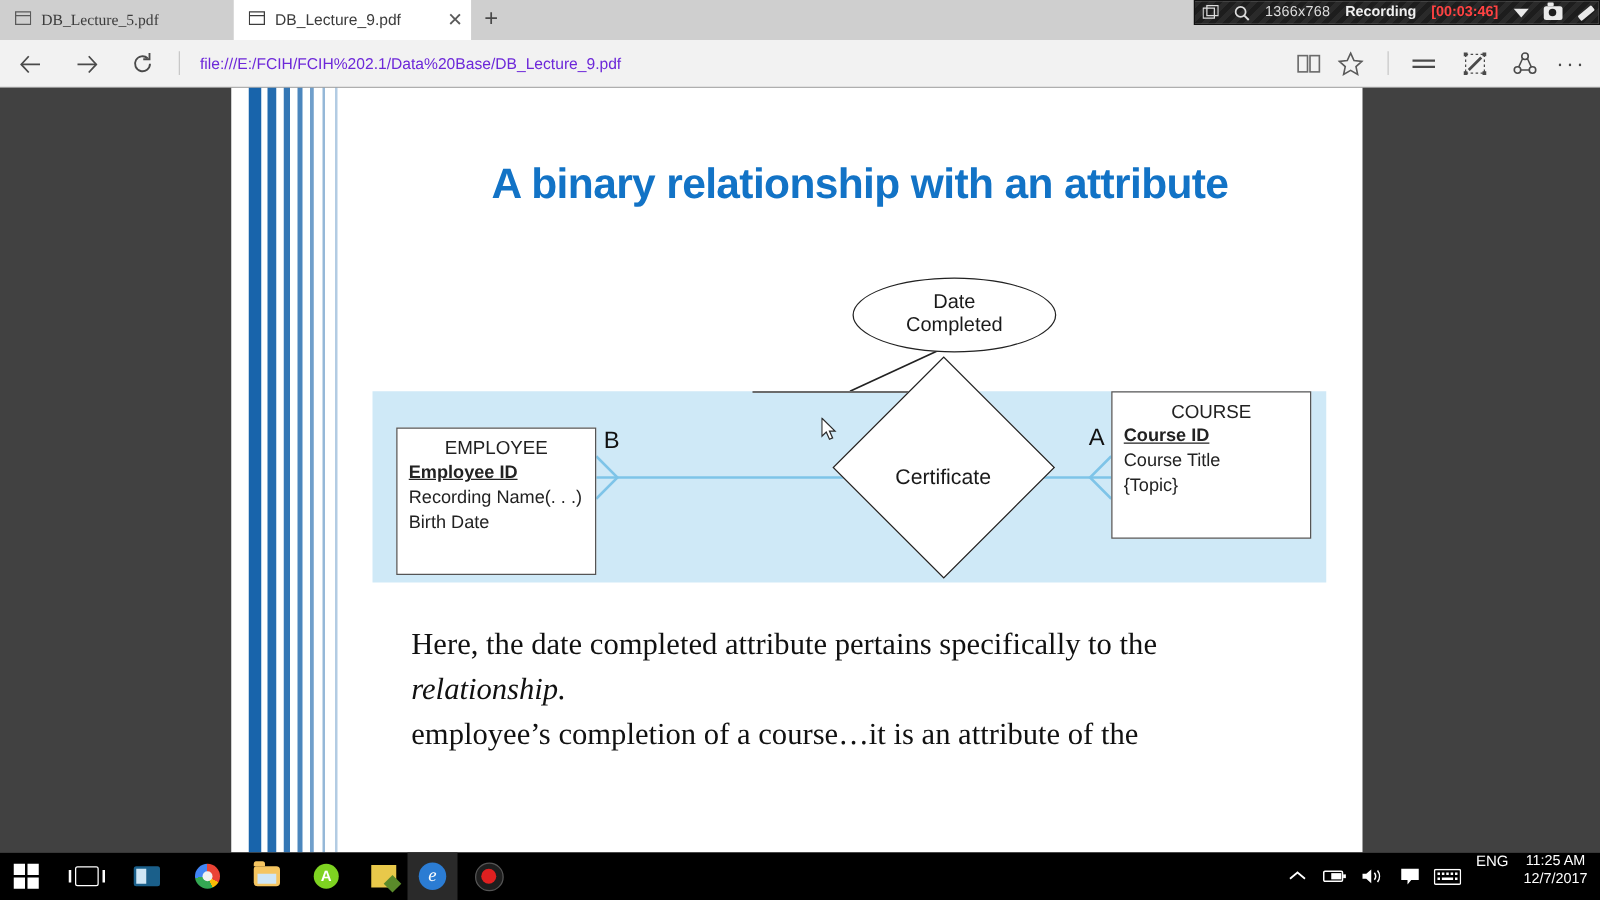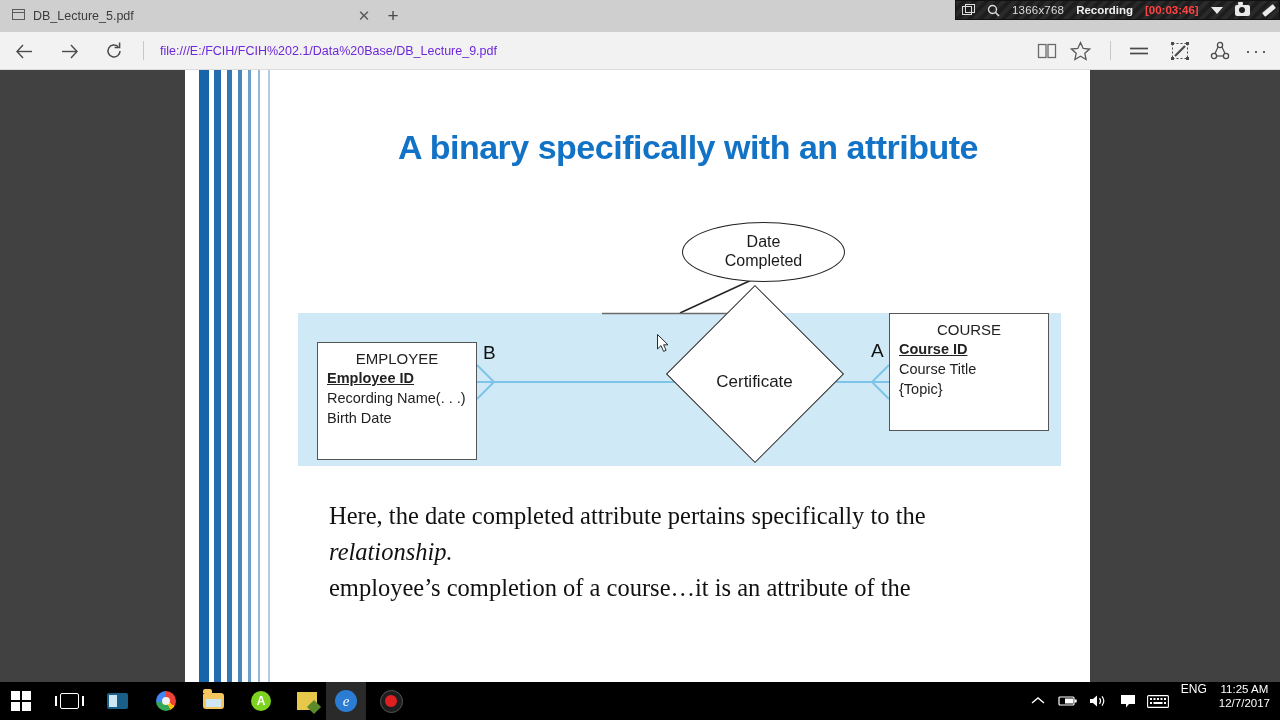--- a/index.html
+++ b/index.html
@@ -14,21 +14,21 @@
   
   .browser{position:absolute;left:0;top:0;width:1280px;height:682px;background:#ffffff;}
 
   
   .tabstrip{position:relative;height:32px;background:#cfcfcf;}
   .tab{
     position:absolute;top:0;height:32px;display:flex;align-items:center;
     font-size:12.5px;color:#3c3c3c;box-sizing:border-box;
   }
   .tab .tabicon{margin:0 8px 0 12px;display:inline-block;}
-  .tab.inactive{left:0;width:190px;background:#cfcfcf;}
+  .tab.inactive{left:0;width:190px;background:#cfcfcf;font-family:Liberation Serif, serif;}
   .tab.active{left:187px;width:190px;background:#ffffff;}
   .tab .label{white-space:nowrap;overflow:hidden;}
   .tabclose{
     position:absolute;left:352px;top:0;width:24px;height:32px;
     display:flex;align-items:center;justify-content:center;
     color:#5a5a5a;font-size:15px;
   }
   .newtab{
     position:absolute;left:377px;top:0;width:32px;height:32px;
     display:flex;align-items:center;justify-content:center;
@@ -175,20 +175,29 @@
       <div class="tab inactive">
         <span class="tabicon">
           <svg width="13" height="13" viewBox="0 0 13 13">
               <rect x="0.5" y="1.5" width="12" height="10" fill="none" stroke="#5a5a5a"></rect>
               <line x1="0.5" y1="4.5" x2="12.5" y2="4.5" stroke="#5a5a5a"></line>
             </svg>
         </span>
         <span class="label">DB_Lecture_5.pdf</span>
       </div>
 
+      <div class="tab active">
+        <span class="tabicon">
+          <svg width="13" height="13" viewBox="0 0 13 13">
+              <rect x="0.5" y="1.5" width="12" height="10" fill="none" stroke="#3c3c3c"></rect>
+              <line x1="0.5" y1="4.5" x2="12.5" y2="4.5" stroke="#3c3c3c"></line>
+            </svg>
+        </span>
+        <span class="label">DB_Lecture_9.pdf</span>
+      </div>
 
       <div class="tabclose">✕</div>
       <div class="newtab">+</div>
 
       <div class="recbar">
         <span class="seg">
           <svg width="13" height="13" viewBox="0 0 13 13">
               <rect x="0.5" y="2.5" width="9" height="8" fill="none" stroke="#dcdcdc"></rect>
               <rect x="3.5" y="0.5" width="9" height="8" fill="none" stroke="#dcdcdc"></rect>
             </svg>
@@ -292,21 +301,21 @@
         <div class="stripes">
           <div class="stripe" style="left:14px;width:10px;opacity:1"></div>
           <div class="stripe" style="left:29px;width:7px;opacity:.95"></div>
           <div class="stripe" style="left:42px;width:5px;opacity:.88"></div>
           <div class="stripe" style="left:53px;width:3.5px;opacity:.78"></div>
           <div class="stripe" style="left:63px;width:2.5px;opacity:.62"></div>
           <div class="stripe" style="left:73px;width:2px;opacity:.46"></div>
           <div class="stripe" style="left:83px;width:2px;opacity:.33"></div>
         </div>
 
-        <div class="slide-title">A binary specifically with an attribute</div>
+        <div class="slide-title">A binary relationship with an attribute</div>
 
         <div class="band"></div>
 
         <svg class="erd">
 
           <line x1="573" y1="207" x2="495" y2="243" stroke="#222" stroke-width="1.4"></line>
 
           <line x1="417" y1="243.5" x2="577" y2="243.5" stroke="#6b6b6b" stroke-width="1.6"></line>
 
           <line x1="292" y1="312" x2="507" y2="312" stroke="#7ec4e8" stroke-width="2"></line>

